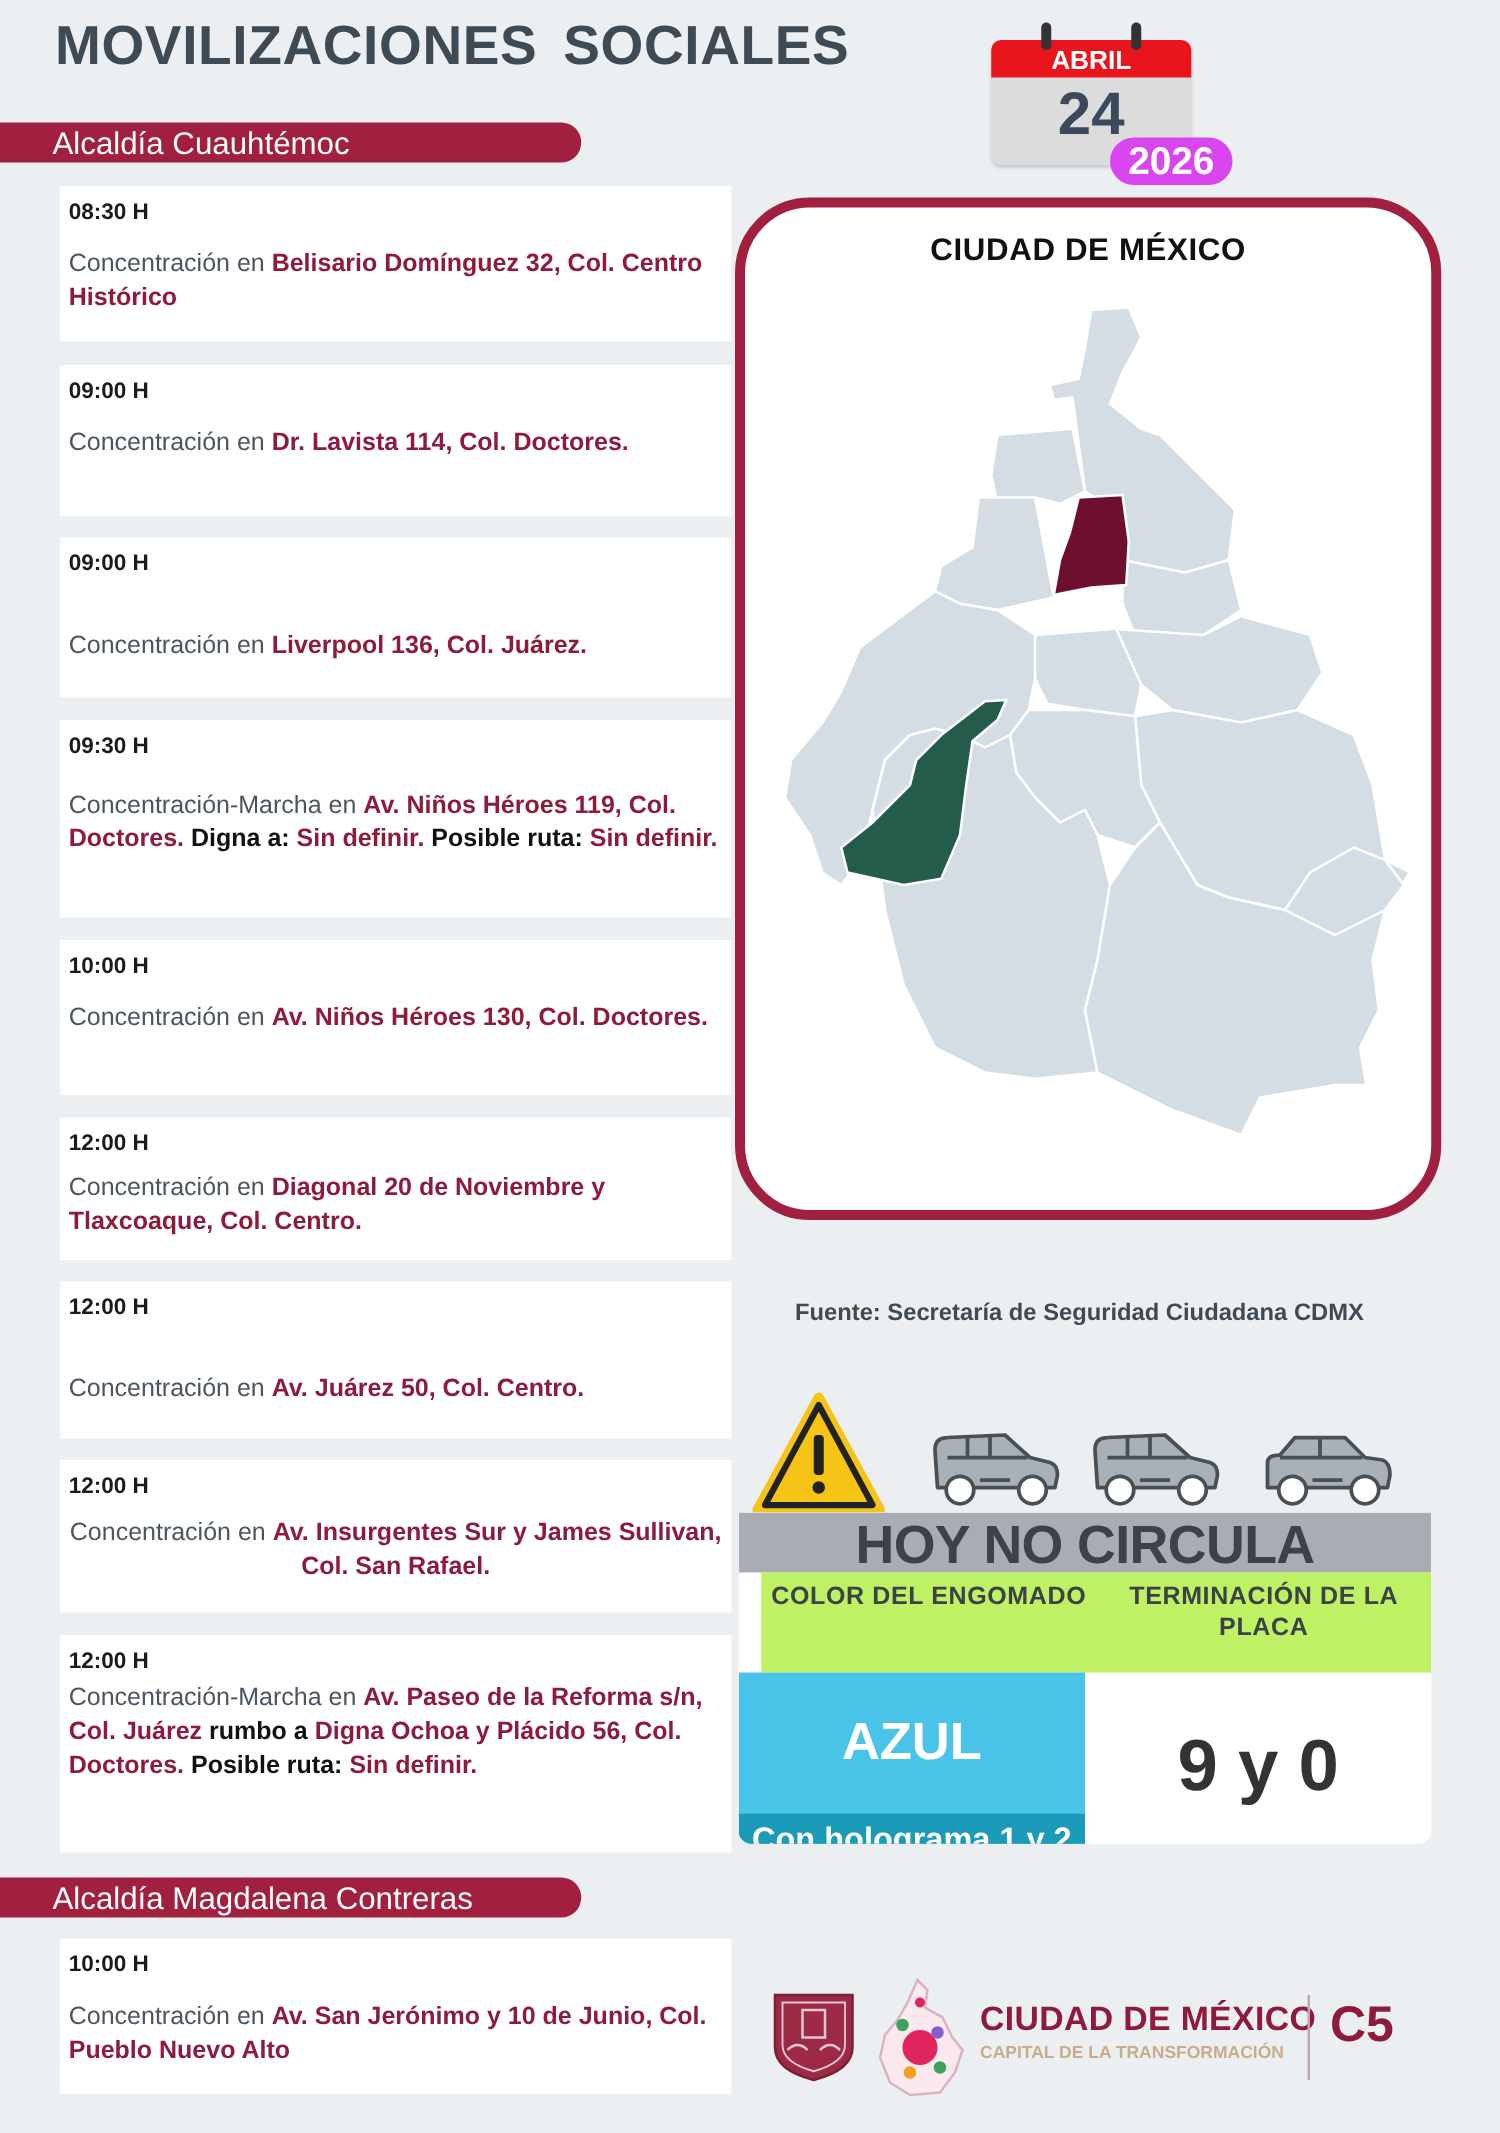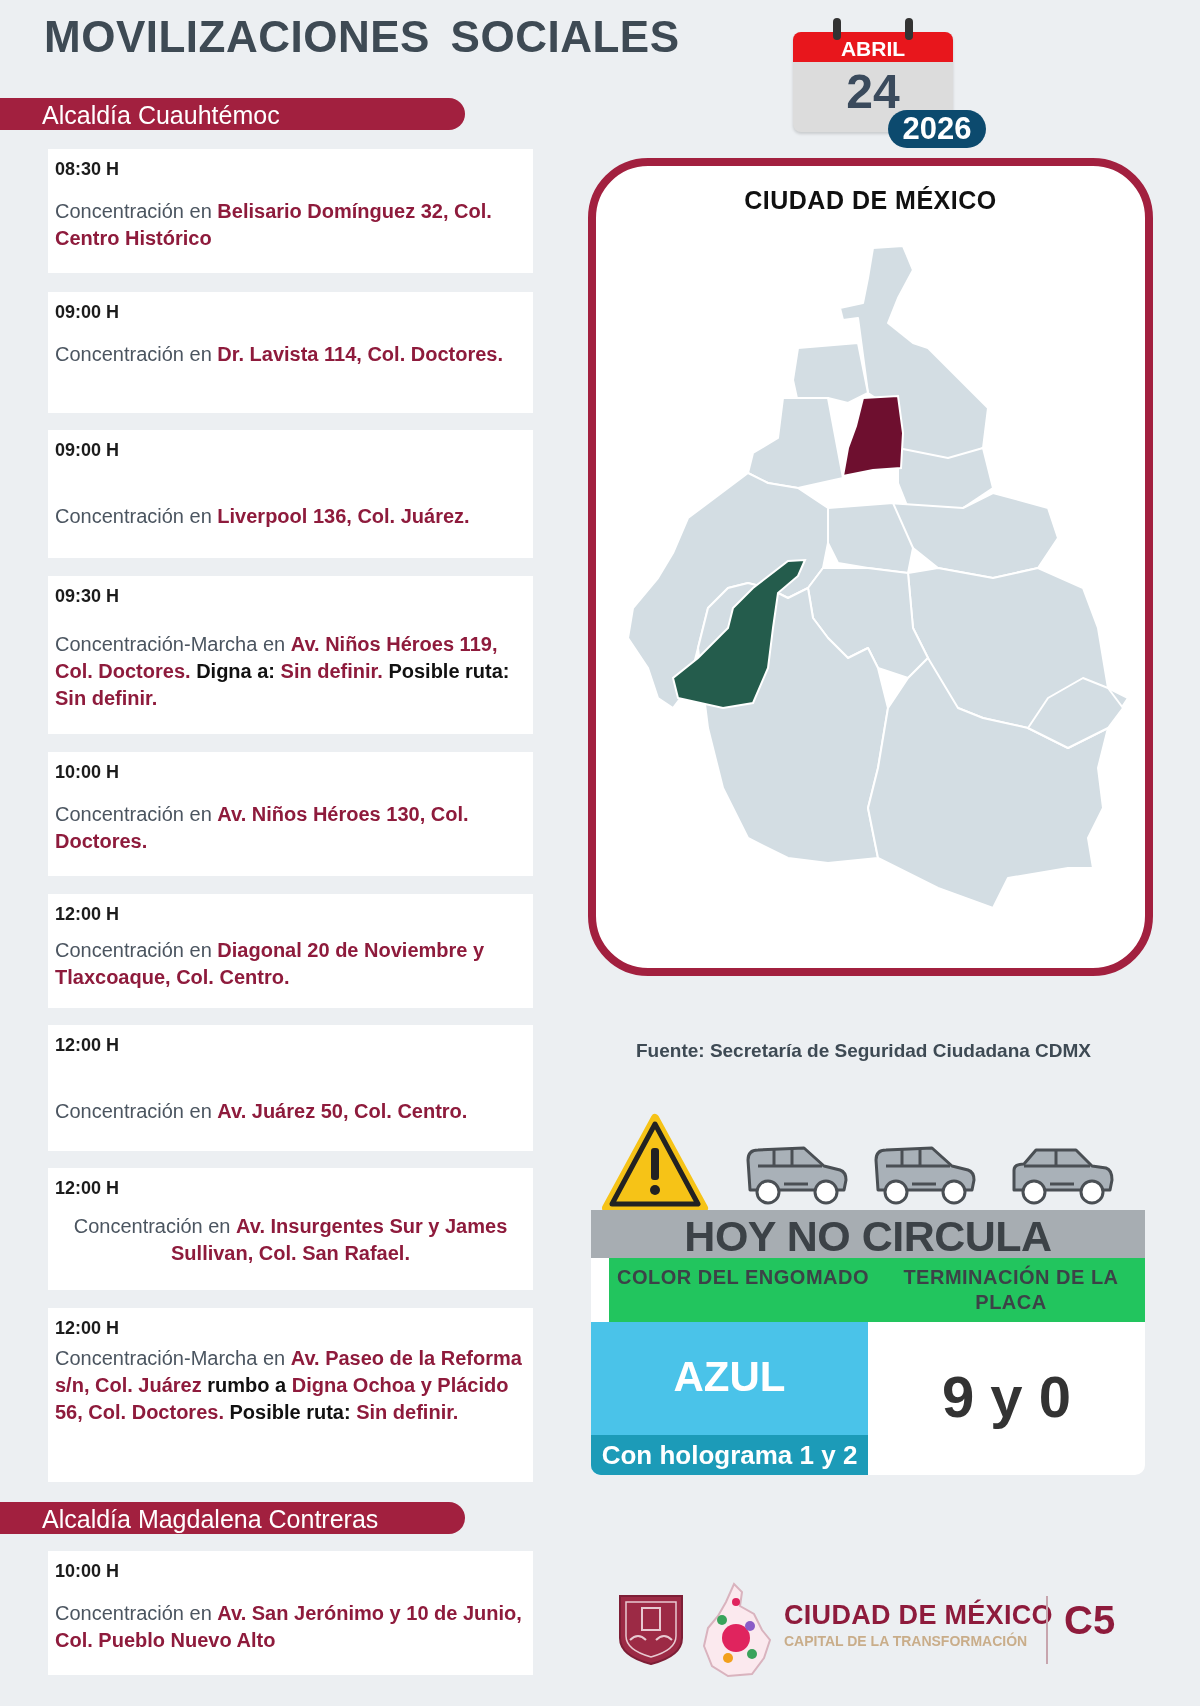--- a/index.html
+++ b/index.html
@@ -3,48 +3,48 @@
 <meta charset="utf-8">
 <style>
   * { box-sizing: border-box; margin: 0; padding: 0; }
   html, body { width: 1200px; height: 1706px; background: #eceff2; overflow: hidden; }
   body { position: relative; font-family: "Liberation Sans", sans-serif; color: #222; }
 
   .title { position: absolute; left: 44px; top: 12px; font-size: 44px; font-weight: bold; color: #3e4a54; letter-spacing: 0.5px; word-spacing: 8px; }
 
   .section-bar { position: absolute; left: 0; height: 32px; background: #a2203f; border-radius: 0 18px 18px 0; color: #fff; font-size: 25px; line-height: 34px; padding-left: 42px; }
 
-  .card { position: absolute; left: 48px; width: 485px; background: #fff; padding: 10px 7px 0 7px; }
+  .card { position: absolute; left: 48px; width: 537px; background: #fff; padding: 10px 7px 0 7px; }
   .card .time { font-size: 18px; font-weight: bold; color: #1b1b1b; }
   .card .desc { font-size: 20px; line-height: 27px; font-weight: bold; margin-top: 18px; }
   .card .desc.gap { margin-top: 42px; }
   .r { color: #8e1b3c; font-weight: bold; }
   .k { color: #111; font-weight: bold; }
   .n { color: #4b5560; font-weight: normal; }
 
   
   .cal { position: absolute; left: 793px; top: 32px; width: 160px; height: 100px; }
   .cal .body { position: absolute; left: 0; top: 0; width: 160px; height: 100px; background: #dcdcdc; border-radius: 8px; box-shadow: 0 2px 3px rgba(0,0,0,0.15); }
   .cal .head { position: absolute; left: 0; top: 0; width: 160px; height: 30px; background: #e8161c; border-radius: 8px 8px 0 0; color: #fff; text-align: center; font-weight: bold; font-size: 21px; line-height: 34px; }
   .cal .ring { position: absolute; top: -14px; width: 8px; height: 22px; background: #333; border-radius: 4px; }
   .cal .day { position: absolute; left: 0; top: 30px; width: 160px; text-align: center; font-size: 48px; font-weight: bold; color: #3a4a5c; line-height: 60px; }
-  .cal .year { position: absolute; left: 95px; top: 78px; width: 98px; height: 38px; background: #0c4a6e; border-radius: 19px; color: #fff; font-weight: bold; font-size: 31px; line-height: 38px; text-align: center; }
+  .cal .year { position: absolute; left: 95px; top: 78px; width: 98px; height: 38px; background: #d946ef; border-radius: 19px; color: #fff; font-weight: bold; font-size: 31px; line-height: 38px; text-align: center; }
 
   
   .map-panel { position: absolute; left: 588px; top: 158px; width: 565px; height: 818px; background: #fff; border: 8px solid #a2203f; border-radius: 60px; }
   .map-title { position: absolute; left: 0; width: 100%; top: 20px; text-align: center; font-size: 25px; font-weight: bold; color: #111; letter-spacing: 0.5px; }
   .map-svg { position: absolute; left: 0; top: 0; }
 
   .source { position: absolute; left: 636px; top: 1040px; font-size: 19px; color: #3e4a54; font-weight: bold; }
 
   
   .hnc-icons { position: absolute; left: 600px; top: 1110px; width: 540px; height: 100px; }
   .hnc { position: absolute; left: 591px; top: 1210px; width: 554px; height: 265px; border-radius: 0 0 10px 10px; overflow: hidden; background: #fff; }
   .hnc-title { height: 48px; background: #a7adb2; color: #3c4247; text-align: center; font-weight: bold; font-size: 43px; line-height: 52px; letter-spacing: -0.5px; }
-  .hnc-sub { height: 64px; background: #22c55e; display: flex; margin-left: 18px; }
+  .hnc-sub { height: 80px; background: #bef264; display: flex; margin-left: 18px; }
   .hnc-sub div { flex: 1; text-align: center; color: #3c4247; font-weight: bold; font-size: 20px; line-height: 25px; padding-top: 7px; letter-spacing: 0.5px; }
   .hnc-body { display: flex; height: 153px; }
   .hnc-color { width: 277px; background: #4ac3e9; position: relative; }
   .hnc-color .name { text-align: center; color: #fff; font-weight: bold; font-size: 42px; line-height: 110px; }
   .hnc-color .holo { position: absolute; left: 0; bottom: 0; width: 100%; height: 40px; background: #1c9bb8; color: #fff; font-weight: bold; font-size: 26px; line-height: 40px; text-align: center; }
   .hnc-plate { flex: 1; text-align: center; font-size: 58px; font-weight: bold; color: #333; line-height: 150px; }
 
   
   .footer { position: absolute; left: 618px; top: 1580px; width: 540px; height: 100px; }
   .f-brand { position: absolute; left: 166px; top: 20px; }

